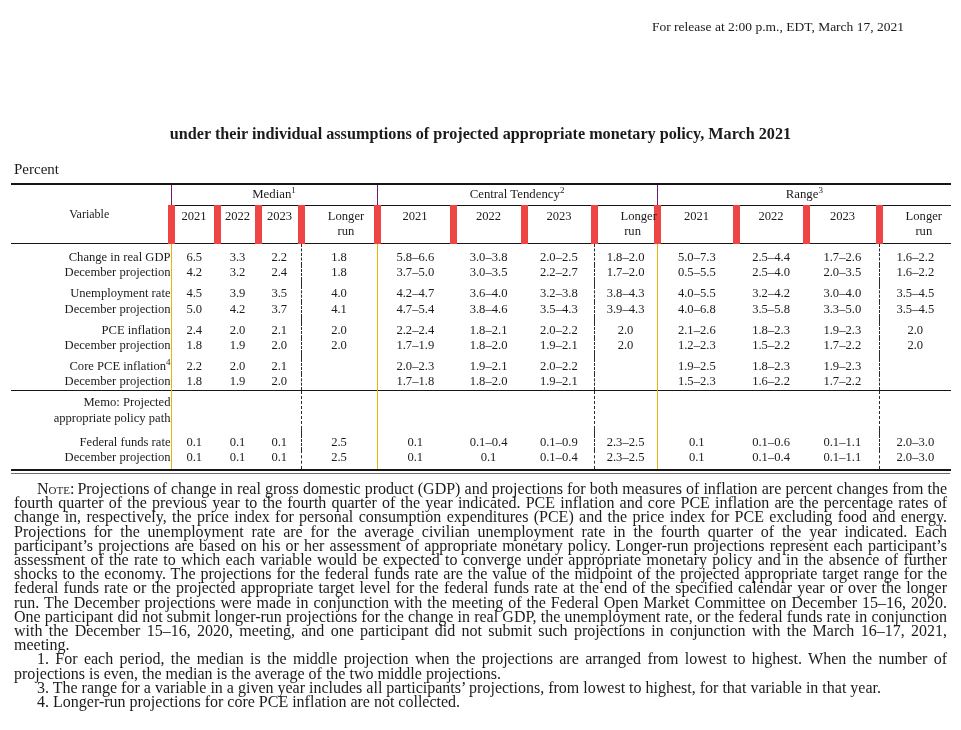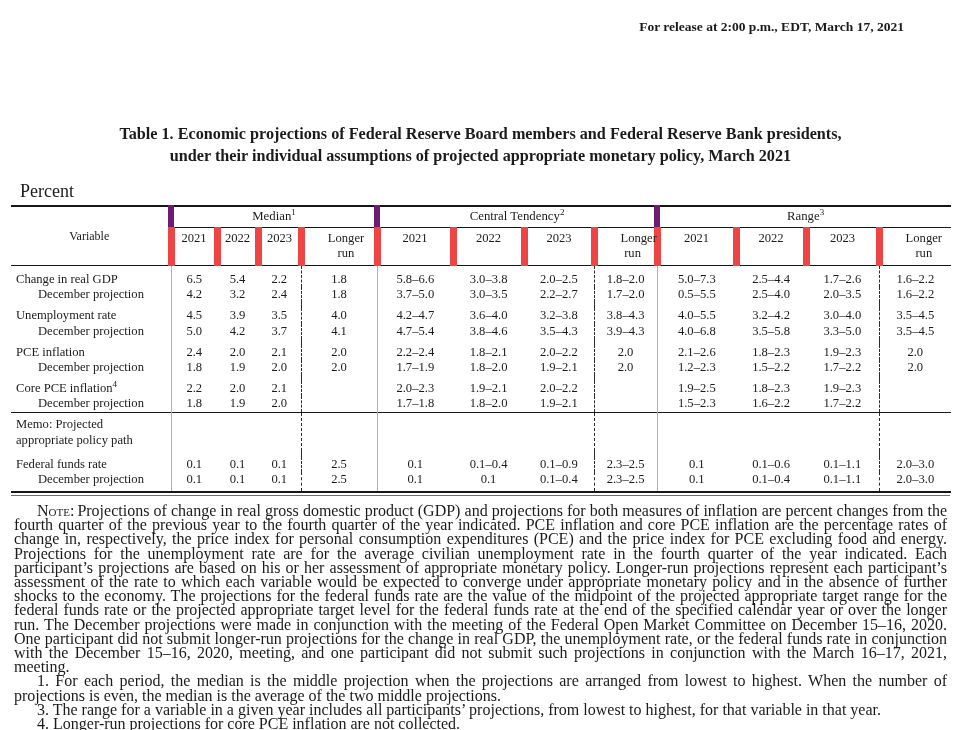--- a/index.html
+++ b/index.html
@@ -6,34 +6,34 @@
   body {
     width:961px; height:730px;
     background:#ffffff;
     color:#1b1b1b;
     font-family:"Liberation Serif","DejaVu Serif",serif;
     overflow:hidden;
   }
   .release {
     padding:18px 57px 0 0;
     text-align:right;
-    font-weight:bold;
+    font-weight:normal;
     font-size:13.5px;
     line-height:17px;
   }
   .title {
     margin-top:88px;
     text-align:center;
     font-weight:bold;
     font-size:16.2px;
     line-height:22px;
   }
   .unit {
-    margin:17px 0 0 20px;
-    font-size:18px;
+    margin:17px 0 0 14px;
+    font-size:15px;
     line-height:15px;
   }
   .table-wrap {
     margin:6px 11px 0 11px;
     border-bottom:1px solid #6d6d6d;
     padding-bottom:2px;
   }
   table {
     width:940px;
     border-collapse:collapse;
@@ -43,35 +43,35 @@
     border-bottom:2px solid #161616;
   }
   th, td { padding:0; font-weight:normal; }
   thead th { text-align:center; }
   .variable-h {
     vertical-align:middle;
     font-size:12px;
     border-bottom:1px solid #161616;
   }
   .group-h {
-    border-left:6px solid #701a75;
+    border-left:1px solid #701a75;
     border-bottom:1px solid #161616;
     padding:2px 0 3px 0;
     font-size:12.8px;
   }
   .yr-h {
     border-left:7px solid #ef4444;
     border-bottom:1px solid #161616;
     vertical-align:top;
     padding:3px 2px 5px 2px;
     line-height:14.5px;
   }
   .yr-longer { padding-left:23px; padding-right:9px; }
   sup { font-size:9px; line-height:0; }
-  td.label { text-align:left; padding-left:5px; line-height:15.2px; }
+  td.label { text-align:right; padding-left:5px; line-height:15.2px; }
   td.label.indent { padding-left:27px; }
   td.v { text-align:center; line-height:15.2px; }
   td.sl { border-left:1px solid #eab308; }
   td.dl { border-left:1px dashed #2c2c2c; }
   tbody tr:first-child td { padding-top:6px; }
   tbody tr:last-child td { padding-bottom:4px; }
   tr.spacer td { height:6px; padding:0; }
   tr.memo-row td { border-top:1px solid #161616; }
   tr.memo-row td.label { padding-top:3px; padding-bottom:2px; line-height:16.5px; }
   .notes {
@@ -84,21 +84,20 @@
   .sc { font-variant:small-caps; margin-right:3px; }
 </style>
 </head>
 <body>
 
 <div class="page">
 
   <div class="release">For release at 2:00 p.m., EDT, March 17, 2021</div>
 
   <div class="title">
-    <div>Table 1. Economic projections of Federal Reserve Board members and Federal Reserve Bank presidents,</div>
     <div>under their individual assumptions of projected appropriate monetary policy, March 2021</div>
   </div>
 
   <div class="unit">Percent</div>
 
   <div class="table-wrap">
     <table>
       <colgroup>
         <col style="width:160px">
         <col style="width:46px">
@@ -133,21 +132,21 @@
           <th class="yr-h">2021</th>
           <th class="yr-h">2022</th>
           <th class="yr-h">2023</th>
           <th class="yr-h yr-longer">Longer run</th>
         </tr>
       </thead>
       <tbody id="table-body">
           <tr>
             <td class="label"><span>Change in real GDP</span></td>
             <td class="v sl">6.5</td>
-            <td class="v">5.4</td>
+            <td class="v">3.3</td>
             <td class="v">2.2</td>
             <td class="v dl">1.8</td>
             <td class="v sl">5.8–6.6</td>
             <td class="v">3.0–3.8</td>
             <td class="v">2.0–2.5</td>
             <td class="v dl">1.8–2.0</td>
             <td class="v sl">5.0–7.3</td>
             <td class="v">2.5–4.4</td>
             <td class="v">1.7–2.6</td>
             <td class="v dl">1.6–2.2</td>

